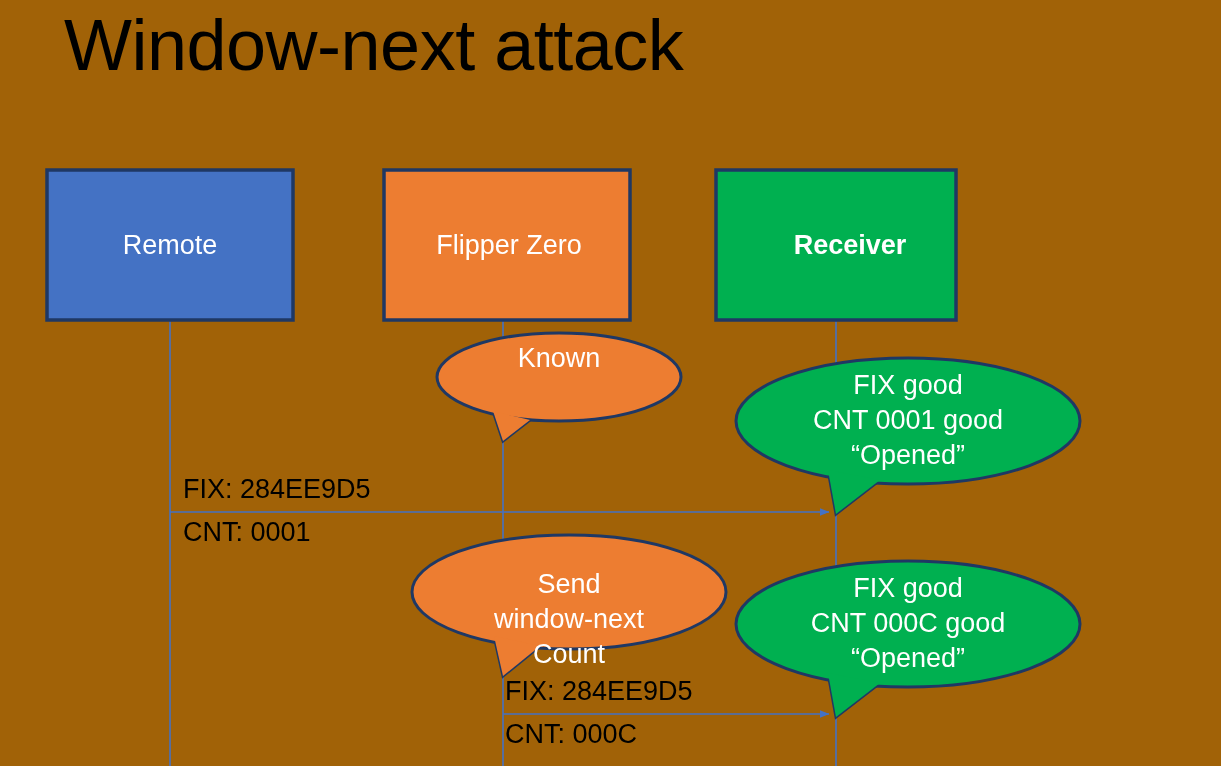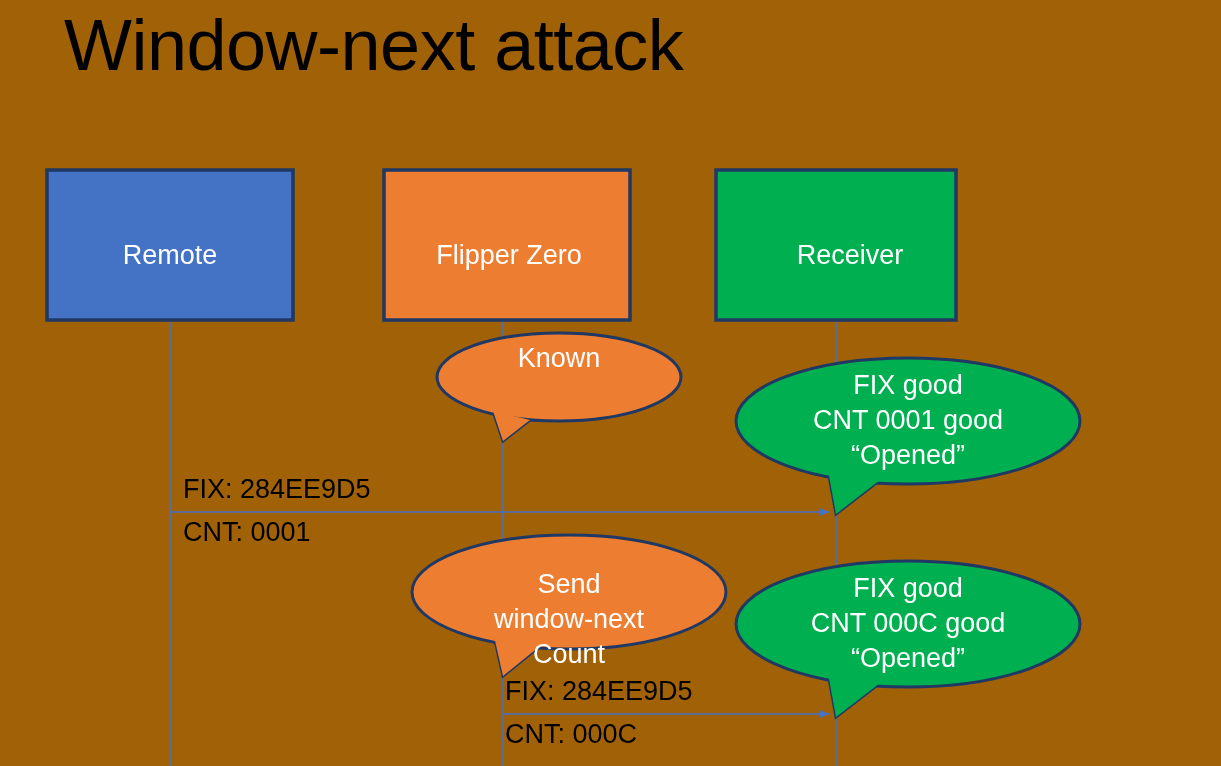--- a/index.html
+++ b/index.html
@@ -46,21 +46,20 @@
 
   
   .actor-label {
     position: absolute;
     color: #ffffff;
     font-size: 27px;
     line-height: 32px;
     text-align: center;
     font-weight: 400;
     white-space: nowrap;
-    margin-top: 10px;
   }
 
   .bubble-text {
     position: absolute;
     color: #ffffff;
     font-size: 27px;
     line-height: 35px;
     text-align: center;
     font-weight: 400;
   }
@@ -124,21 +123,21 @@
       <ellipse cx="908" cy="624" rx="172" ry="63" fill="#00B050" stroke="#1F3864" stroke-width="3"></ellipse>
       <path d="M836,717 L828,673 L880,683 Z" fill="#00B050" stroke="none"></path>
     </g>
 
   </svg>
 
   <div class="actor-label" style="left:47px; top:229px; width:246px;">Remote</div>
 
   <div class="actor-label" style="left:384px; top:229px; width:250px;">Flipper Zero</div>
 
-  <div class="actor-label" style="left:716px; top:229px; width:268px;">Receiver</div>
+  <div class="actor-label" style="left:716px; top:229px; width:268px;font-weight:bold;">Receiver</div>
 
   <div class="bubble-text" style="left:437px; top:341px; width:244px;">
     <div>Known</div>
   </div>
 
   <div class="bubble-text" style="left:736px; top:368px; width:344px;">
     <div>FIX good</div>
     <div>CNT 0001 good</div>
     <div>“Opened”</div>
   </div>

